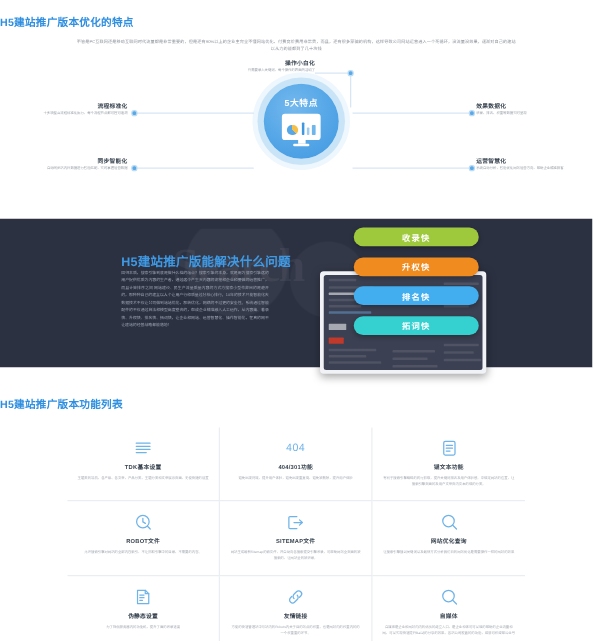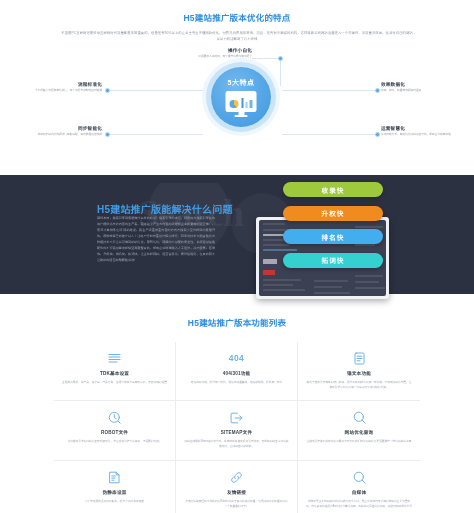--- a/index.html
+++ b/index.html
@@ -13,21 +13,21 @@
     height: 513px;
     overflow: hidden;
     font-family: "Liberation Sans", "DejaVu Sans", sans-serif;
     color: #333;
     -webkit-font-smoothing: antialiased;
   }
   .page { position: relative; width: 474px; height: 513px; }
 
   
   .sec-title {
-    text-align: center;
+    text-align: left;
     color: #2f8fe0;
     font-size: 8.5px;
     font-weight: bold;
     letter-spacing: .2px;
     line-height: 1;
   }
 
   
   .sec1 { position: relative; height: 175px; background: #fff; }
   .sec1 .sec-title { padding-top: 14px; }
@@ -261,21 +261,21 @@
     height: 15px;
     display: flex;
     align-items: center;
     justify-content: center;
     color: #6fb3e8;
     margin-bottom: 4px;
   }
   .cell-icon svg { display: block; }
   .cell-icon .icon-404 {
     font-size: 8.5px;
-    font-weight: bold;
+    font-weight: normal;
     color: #6fb3e8;
     letter-spacing: .4px;
   }
   .cell-title {
     font-size: 4.6px;
     font-weight: bold;
     color: #3a4551;
     letter-spacing: .2px;
     margin-bottom: 4px;
   }

